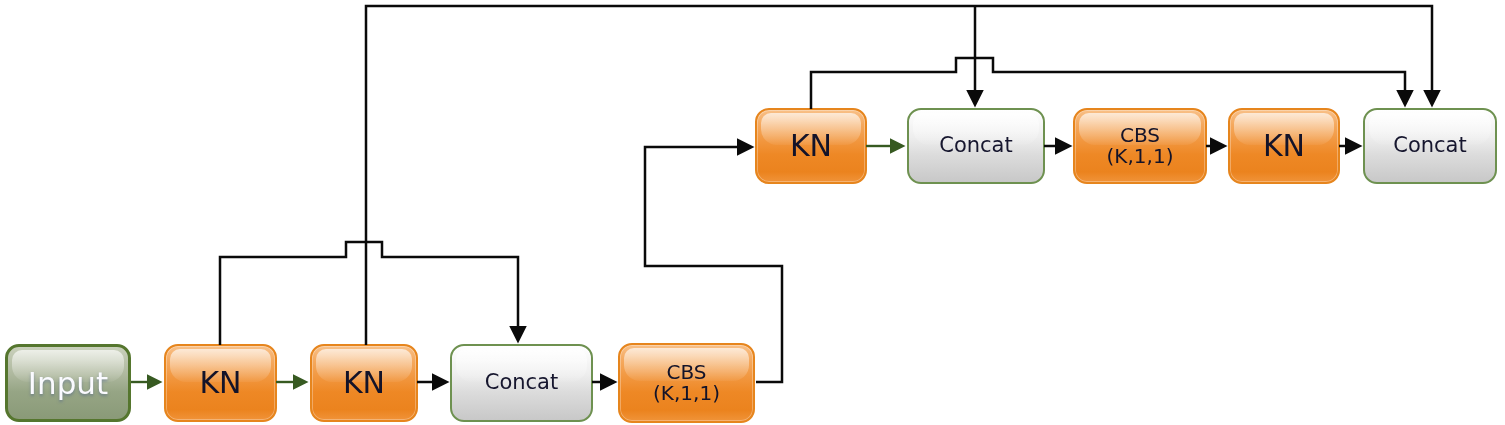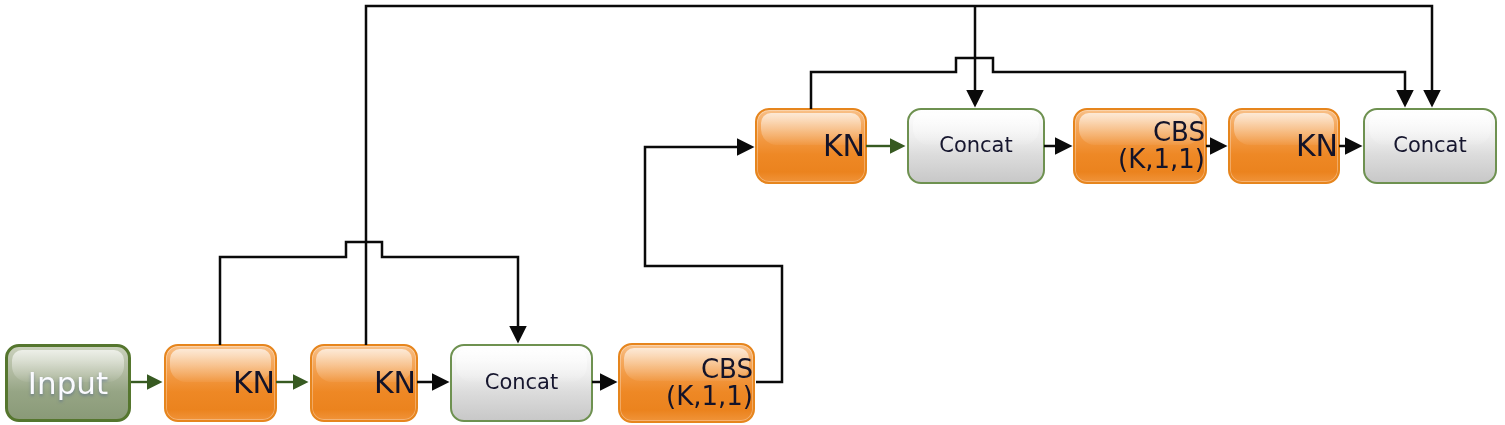--- a/index.html
+++ b/index.html
@@ -27,23 +27,22 @@
     pointer-events:none;
   }
   .node .lbl{position:relative;z-index:1;}
   .node .sub{position:relative;z-index:1;}
   .node.orange{
     background:linear-gradient(180deg,#f8c088 0%,#f5a95e 20%,#f1953c 45%,#ee8825 62%,#eb831e 86%,#f09339 100%);
     border:2px solid #e6851d;
     box-shadow:inset 0 0 0 1px rgba(255,255,255,.3);
     color:#131329;
     font-size:30px;
-    align-items:flex-end;
   }
-  .node.orange.small-text{font-size:26px;}
+  .node.orange.small-text{font-size:20px;}
   .node.green{
     background:linear-gradient(180deg,#c9d0bb 0%,#aeb89e 38%,#96a585 62%,#8a9a78 100%);
     border:3px solid #55762e;
     color:#fafaff;
     font-size:31px;
     text-shadow:0 2px 3px rgba(80,100,140,.55);
   }
   .node.gray{
     background:linear-gradient(180deg,#ffffff 0%,#eeeeee 38%,#dcdcdc 62%,#c8c8c8 100%);
     border:2.5px solid #6e9150;

